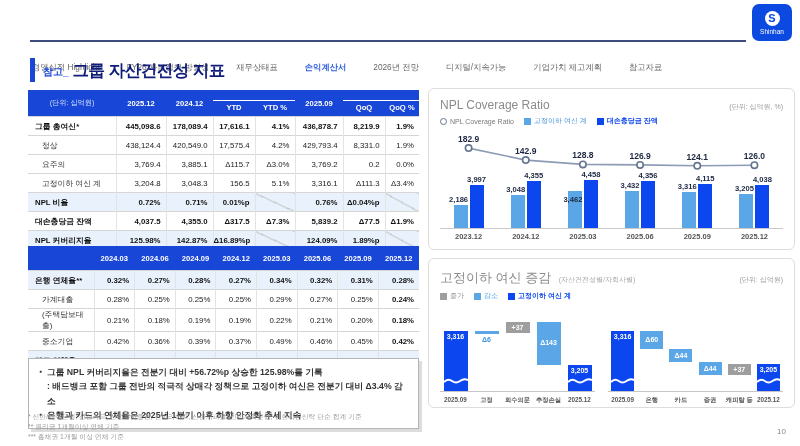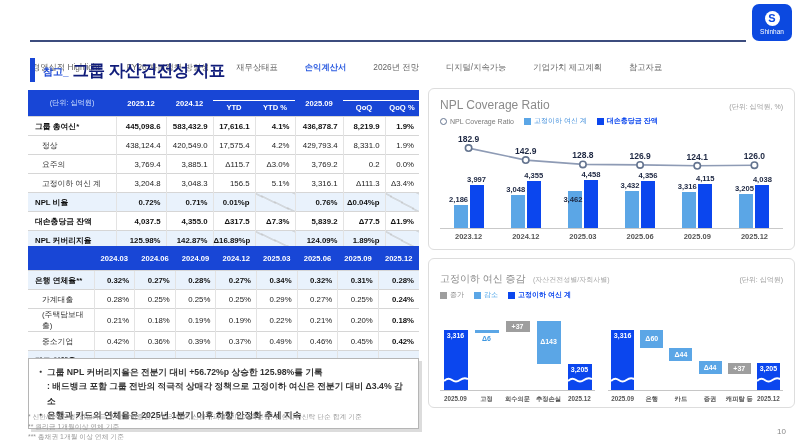--- a/index.html
+++ b/index.html
@@ -129,21 +129,21 @@
           <th class="sub">
             <span class="sline">QoQ</span>
           </th>
           <th class="sub">
             <span class="sline">QoQ %</span>
           </th>
         </tr>
         <tr class="bd">
           <td class="lbl">그룹 총여신*</td>
           <td class="val">445,098.6</td>
-          <td class="val">583,432.9</td>
+          <td class="val">178,089.4</td>
           <td class="val">17,616.1</td>
           <td class="val">4.1%</td>
           <td class="val">436,878.7</td>
           <td class="val">8,219.9</td>
           <td class="val">1.9%</td>
         </tr>
         <tr class="">
           <td class="lbl in1">정상</td>
           <td class="val">438,124.4</td>
           <td class="val">420,549.0</td>
@@ -374,21 +374,21 @@
         <span>2025.03</span>
         <span>2025.06</span>
         <span>2025.09</span>
         <span>2025.12</span>
       </div>
   </div>
 
   <div id="card2" class="card">
     <div class="chead">
       <span>
-        <span class="ctitle" style="font-size:10px">고정이하 여신 증감</span>
+        <span class="ctitle" style="font-size:13px">고정이하 여신 증감</span>
         <span class="csub">(자산건전성별/자회사별)</span>
       </span>
       <span class="cunit">(단위: 십억원)</span>
     </div>
     <div class="legend" id="legend2">
         <span class="lg-item">
           <span class="mk-sq" style="background:#9E9E9E"></span>
           <span style="color:#8a8a8a">증가</span>
         </span>
         <span class="lg-item">

